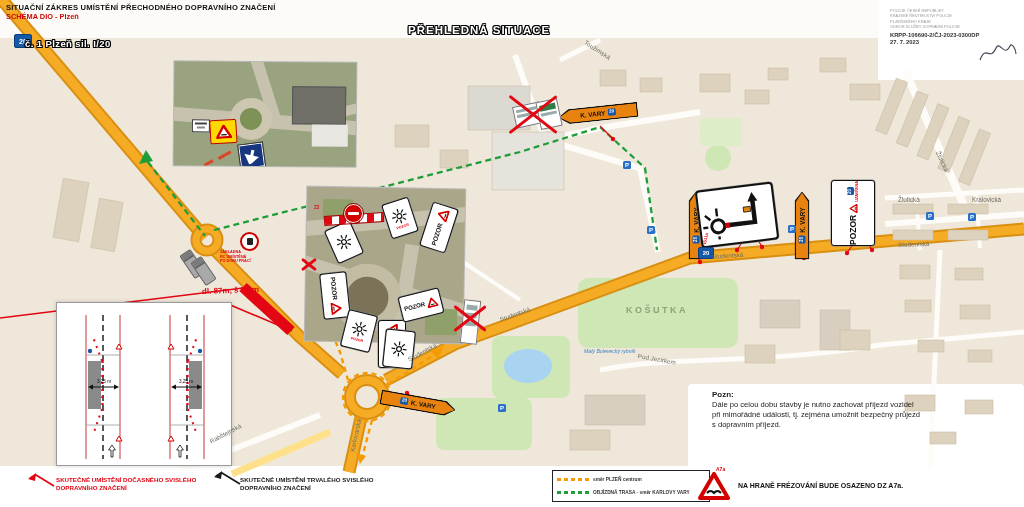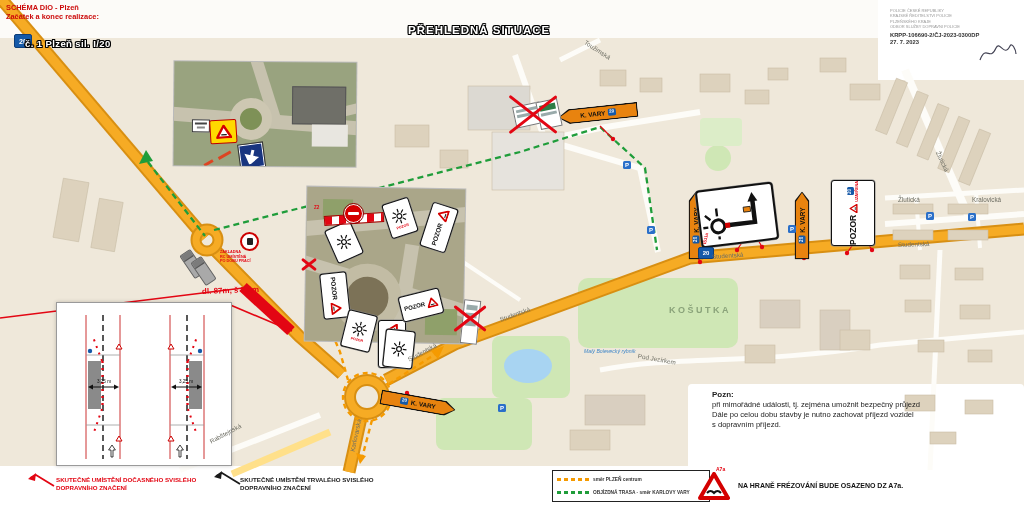--- a/index.html
+++ b/index.html
@@ -9,21 +9,21 @@
   .outline{color:#fff;text-shadow:-1px -1px 0 #000,1px -1px 0 #000,-1px 1px 0 #000,1px 1px 0 #000,
            0 -1px 0 #000,0 1px 0 #000,-1px 0 0 #000,1px 0 0 #000;}
   .hdr1{font-size:7.6px;font-weight:bold;color:#111;letter-spacing:.2px;}
   .hdr2,.hdr3{font-size:7.4px;font-weight:bold;color:#cc0a0a;}
   .badge{font-size:9.5px;font-weight:bold;letter-spacing:.4px;}
   .title{font-size:11.5px;font-weight:bold;letter-spacing:1px;}
   .stamp{width:132px;font-size:4px;color:#999;line-height:1.35;}
   .stamp .ref{font-size:5.8px;color:#333;font-weight:bold;margin-top:2px;}
   .stamp .dt{font-size:5.8px;color:#333;font-weight:bold;}
   .street{font-size:6.3px;color:#6e6e64;white-space:nowrap;transform-origin:left center;}
-  .district{font-size:9px;letter-spacing:2.5px;color:#8aa37a;font-weight:bold;margin-left:43px;}
+  .district{font-size:9px;letter-spacing:2.5px;color:#8aa37a;font-weight:bold;}
   .lake{font-size:5.2px;font-style:italic;color:#3d85c8;white-space:nowrap;}
   .note{width:310px;font-size:7.6px;line-height:1.3;color:#222;}
   .note .nt{font-weight:bold;font-size:8px;}
   .lgtxt{font-size:6.2px;font-weight:bold;line-height:1.25;width:165px;}
   .red{color:#e30613;}
   .lgbox{width:148px;height:26px;background:#fff;border:1.5px solid #222;padding:2px 4px;
          display:flex;flex-direction:column;justify-content:space-around;}
   .lgrow{display:flex;align-items:center;gap:4px;}
   .sw{width:32px;height:2.6px;flex:none;}
   .sw.o{background:repeating-linear-gradient(90deg,#f59a00 0 4px,#fff 4px 7px);}
@@ -473,42 +473,42 @@
   <span class="abs street" style="left:712px;top:253px;transform:rotate(-4deg);">Studentská</span>
   <span class="abs street" style="left:500px;top:316px;transform:rotate(-20deg);">Studentská</span>
   <span class="abs street" style="left:408px;top:356px;transform:rotate(-28deg);">Studentská</span>
   <span class="abs street" style="left:638px;top:352px;transform:rotate(10deg);">Pod Jezírkem</span>
   <span class="abs street" style="left:352px;top:448px;transform:rotate(-78deg);">Karlovarská</span>
   <span class="abs street" style="left:210px;top:438px;transform:rotate(-28deg);">Rabštejnská</span>
   <span class="abs district" style="left:626px;top:305px;">KOŠUTKA</span>
   <span class="abs lake" style="left:584px;top:348px;">Malý Bolevecký rybník</span>
 
   <div class="abs" style="left:6px;top:3px;">
+    <div class="hdr1">SITUAČNÍ ZÁKRES UMÍSTĚNÍ PŘECHODNÉHO DOPRAVNÍHO ZNAČENÍ</div>
     <div class="hdr2">SCHÉMA DIO - Plzeň</div>
-    <div class="hdr3">Začátek a konec realizace:</div>
   </div>
   <div class="abs badge outline" style="left:25px;top:38px;">č. 1 Plzeň sil. I/20</div>
   <div class="abs title outline" style="left:408px;top:24px;">PŘEHLEDNÁ SITUACE</div>
 
   <div class="abs stamp" style="left:890px;top:8px;">
     <div>POLICIE ČESKÉ REPUBLIKY</div>
     <div>KRAJSKÉ ŘEDITELSTVÍ POLICIE</div>
     <div>PLZEŇSKÉHO KRAJE</div>
     <div>ODBOR SLUŽBY DOPRAVNÍ POLICIE</div>
     <div class="ref">KRPP-106690-2/ČJ-2023-0300DP</div>
     <div class="dt">27. 7. 2023</div>
     <svg class="abs" style="left:88px;top:32px;" width="40" height="26" viewBox="0 0 40 26">
       <path d="M2,20 C8,4 12,22 18,8 C22,0 26,18 32,6 C34,2 38,10 38,14" fill="none" stroke="#445" stroke-width="1.2"></path>
     </svg>
   </div>
 
   <div class="abs note" style="left:712px;top:390px;">
     <div class="nt">Pozn:</div>
+    <div>Dále po celou dobu stavby je nutno zachovat příjezd vozidel</div>
     <div>při mimořádné události, tj. zejména umožnit bezpečný průjezd</div>
-    <div>Dále po celou dobu stavby je nutno zachovat příjezd vozidel</div>
     <div>s dopravním příjezd.</div>
   </div>
 
   <svg class="abs" style="left:26px;top:470px;" width="30" height="18" viewBox="0 0 30 18">
     <path d="M28,16 L10,5 L4,8" fill="none" stroke="#e30613" stroke-width="1.8"></path>
     <polygon points="2,9 10,3 9,11" fill="#e30613"></polygon>
   </svg>
   <div class="abs lgtxt red" style="left:56px;top:476px;">SKUTEČNÉ UMÍSTĚNÍ DOČASNÉHO SVISLÉHO DOPRAVNÍHO ZNAČENÍ</div>
 
   <svg class="abs" style="left:212px;top:468px;" width="30" height="18" viewBox="0 0 30 18">

